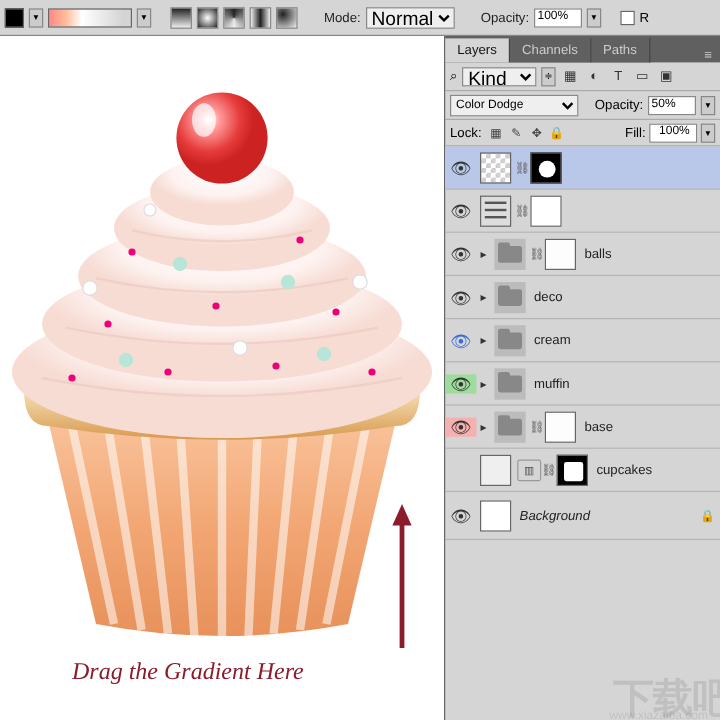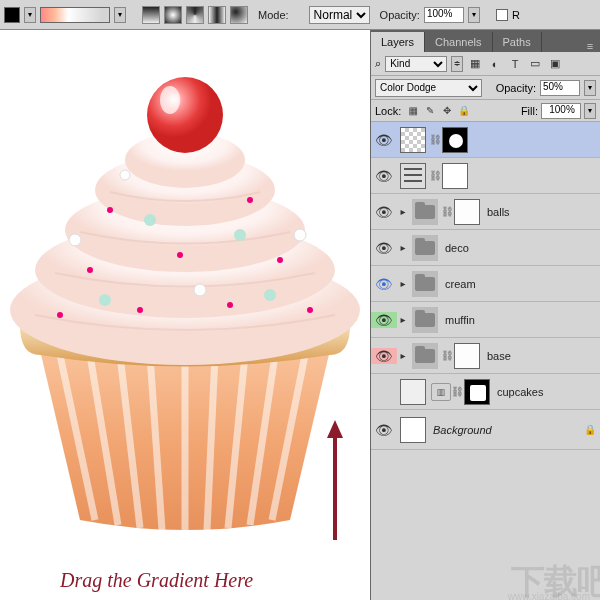--- a/index.html
+++ b/index.html
@@ -4,45 +4,45 @@
 <style>
 * { margin:0; padding:0; box-sizing:border-box; font-family: Arial, sans-serif; }
 body { width:600px; height:600px; background:#fff; overflow:hidden; position:relative; }
 
 
 .toolbar { height:30px; background:#d5d5d5; border-bottom:1px solid #888; display:flex; align-items:center; padding:0 4px; font-size:11px; gap:4px; }
 .colorchip { width:16px; height:16px; border:1px solid #666; }
 .gradswatch { width:70px; height:16px; border:1px solid #666; background:linear-gradient(90deg,#f88 0%,#fb9 20%,#fff 40%, rgba(255,255,255,0) 90%); }
 .grad-caret { width:12px; height:16px; display:flex; align-items:center; justify-content:center; font-size:8px; border:1px solid #888; background:#ccc; }
 .icon-btn { width:18px; height:18px; border:1px solid #888; background:#bbb; display:flex; align-items:center; justify-content:center; }
-.tb-label { margin-left:6px; color:#222; }
-select.mode { height:18px; font-size:12px; border:1px solid #888;margin-left:16px; }
+.tb-label { margin-left:18px; color:#222; }
+select.mode { height:18px; font-size:16px; border:1px solid #888; }
 .pct { width:40px; height:16px; border:1px solid #888; font-size:10px; padding-left:2px; background:#fff; }
 .sml { width:12px; height:16px; border:1px solid #888; background:#ccc; font-size:8px; display:flex; align-items:center; justify-content:center;}
 .checkbox { width:12px; height:12px; border:1px solid #666; background:#fff; }
 
 
 .canvas { position:absolute; left:0; top:30px; width:370px; height:570px; background:#fff; }
 .cupcake { position:absolute; left:0; top:30px; width:370px; height:480px; }
-.instruction { position:absolute; left:60px; bottom:8px; color:#8a1c2c; font-family: Georgia, serif; font-style:italic; font-size:20px; }
+.instruction { position:absolute; left:60px; bottom:28px; color:#8a1c2c; font-family: Georgia, serif; font-style:italic; font-size:20px; }
 .arrow { position:absolute; right:30px; bottom:60px; width:10px; height:120px; }
 .arrow .shaft { position:absolute; left:3px; top:15px; width:4px; height:105px; background:#8a1c2c; }
 .arrow .head { position:absolute; left:-3px; top:0; width:0; height:0; border-left:8px solid transparent; border-right:8px solid transparent; border-bottom:18px solid #8a1c2c; }
 .watermark { position:absolute; right:-10px; bottom:-5px; font-size:34px; font-weight:bold; opacity:0.12; color:#333; letter-spacing:-1px; }
 .wm-sub { position:absolute; right:10px; bottom:-2px; font-size:10px; opacity:0.12; color:#333; }
 
 
 .panel { position:absolute; right:0; top:30px; width:230px; height:570px; background:#d5d5d5; border-left:1px solid #666; font-size:11px; display:flex; flex-direction:column;}
 .tabs { display:flex; background:#606060; height:22px; align-items:flex-end; }
 .tab { padding:4px 10px; color:#ccc; font-size:11px; background:#606060; border-right:1px solid #444; }
 .tab.active { background:#d5d5d5; color:#111; }
 .tab-menu { margin-left:auto; width:20px; color:#ccc; text-align:center; }
 
 .filter-row { height:24px; display:flex; align-items:center; padding:0 4px; gap:4px; border-bottom:1px solid #aaa; }
-.kind-sel { width:62px; height:16px; font-size:10px; border:1px solid #888; }
+.kind-sel { width:62px; height:16px; font-size:16px; border:1px solid #888; }
 .kind-caret { width:12px; height:16px; border:1px solid #888; background:#ccc; font-size:8px; display:flex; align-items:center; justify-content:center;}
 .filter-ico { width:16px; height:16px; display:flex; align-items:center; justify-content:center; color:#333; font-size:11px;}
 
 .blend-row { height:24px; display:flex; align-items:center; padding:0 4px; gap:4px; border-bottom:1px solid #aaa; }
 .blend-sel { width:107px; height:18px; font-size:10px; border:1px solid #888; }
 
 .lock-row { height:22px; display:flex; align-items:center; padding:0 4px; gap:3px; border-bottom:1px solid #aaa;text-align:center; }
 .lock-row .lbl { margin-right:2px; }
 .lock-ico { width:14px; height:14px; display:flex; align-items:center; justify-content:center; font-size:10px; color:#444;}
 

